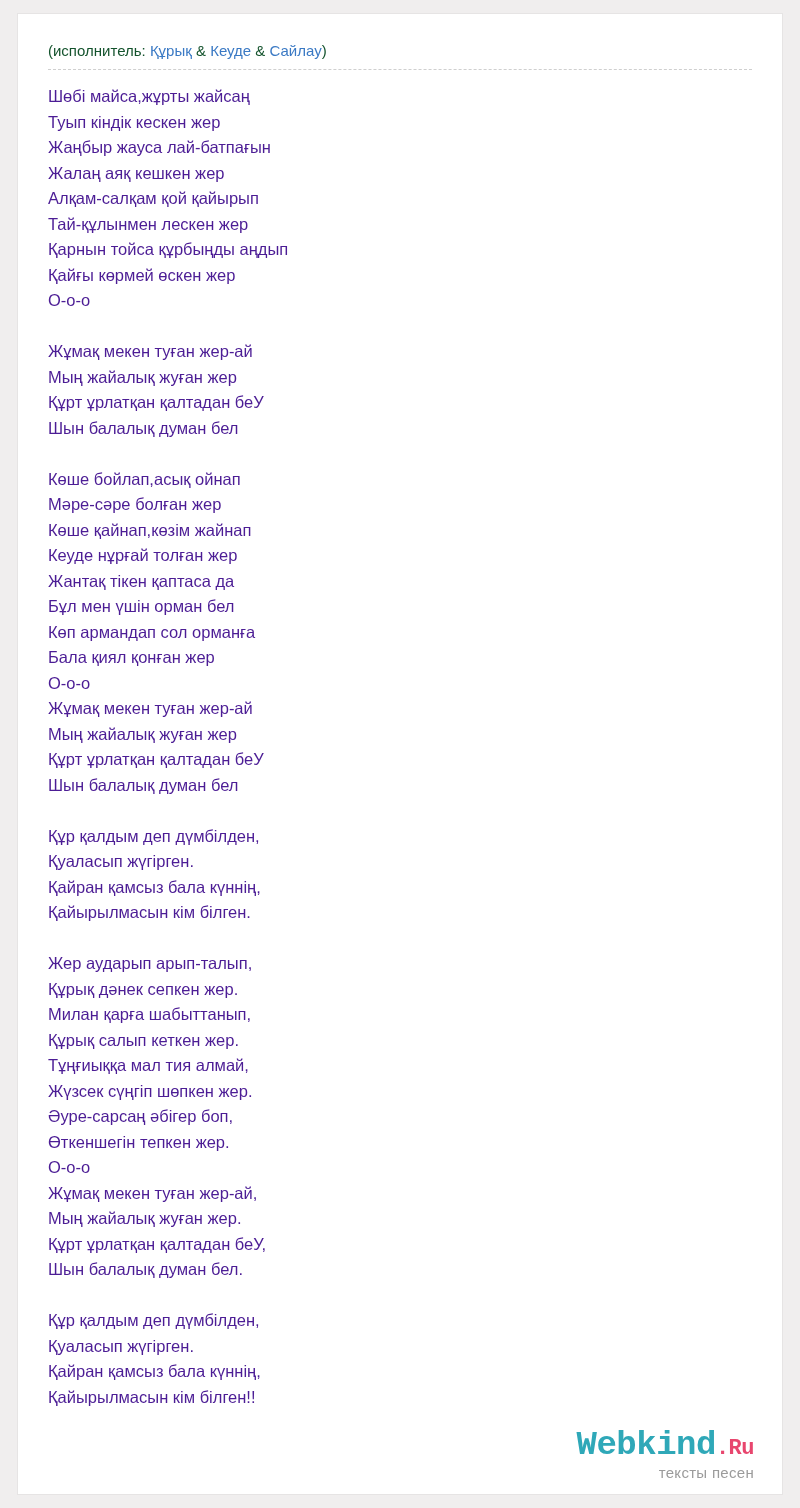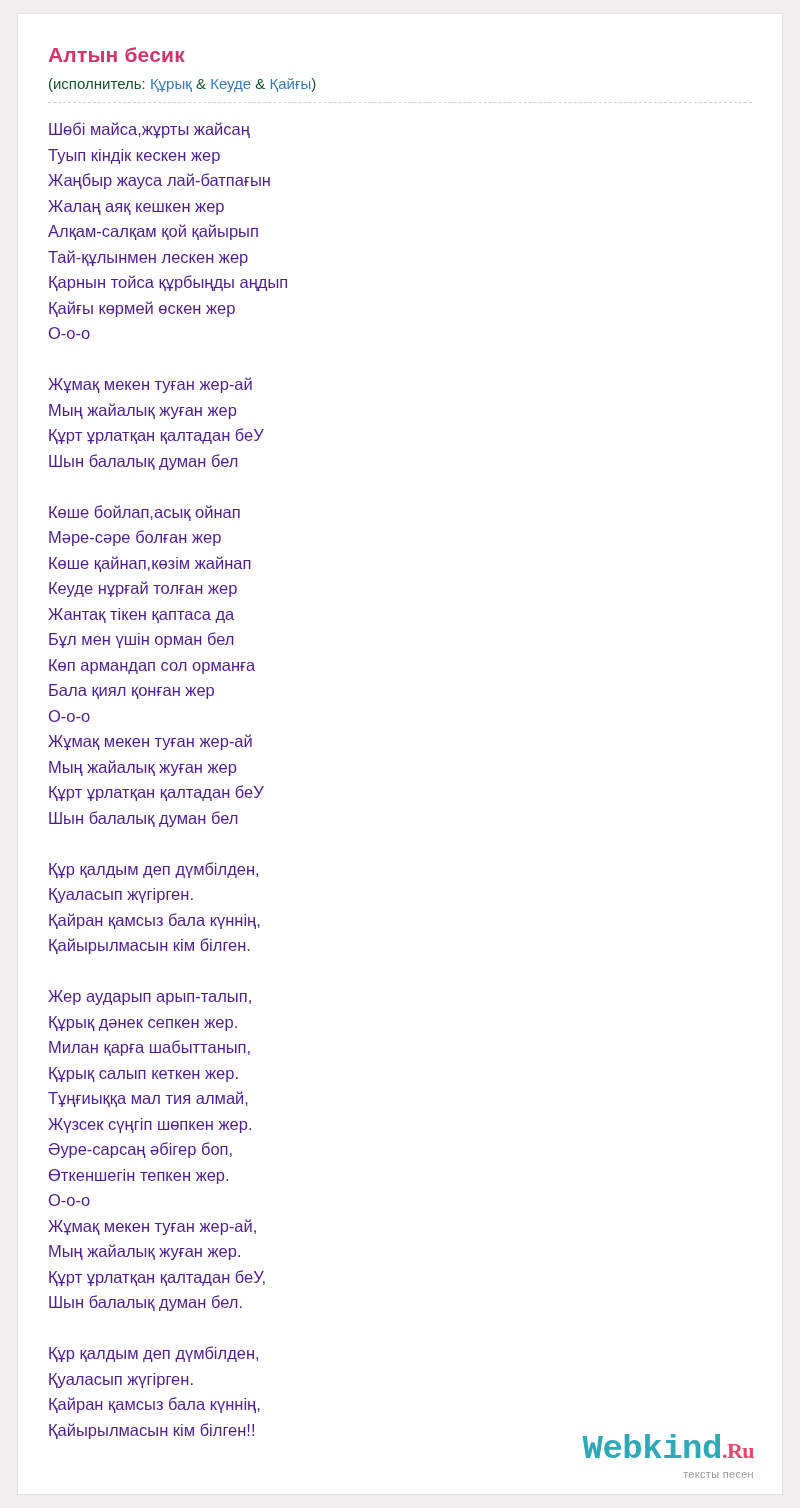--- a/index.html
+++ b/index.html
@@ -69,40 +69,39 @@
   .logo-main {
     font-size: 34px;
     font-weight: bold;
     font-family: Liberation Mono, monospace;
     color: #2fa8b8;
     letter-spacing: -0.5px;
   }
   .logo-ru {
     font-size: 22px;
     font-weight: bold;
-    font-family: Liberation Serif, serif;
+    font-family: Liberation Mono, monospace;
     color: #e8466e;
     letter-spacing: -0.5px;
   }
   .logo-sub {
-    font-size: 11px;
+    font-size: 15px;
     color: #9b9b9b;
     margin-top: 3px;
     letter-spacing: 0.3px;
   }
 </style>
 </head>
 <body>
 
 <div class="page">
   <div class="sheet">
 
-    <h1 class="song-title">Алтын бесик</h1>
 
-    <div class="performer-line"><span class="sep">(исполнитель: </span><a class="performer-link">Құрық</a><span class="sep"> &amp; </span><a class="performer-link">Кеуде</a><span class="sep"> &amp; </span><a class="performer-link">Қайғы</a><span class="sep">)</span></div>
+    <div class="performer-line"><span class="sep">(исполнитель: </span><a class="performer-link">Құрық</a><span class="sep"> &amp; </span><a class="performer-link">Кеуде</a><span class="sep"> &amp; </span><a class="performer-link">Сайлау</a><span class="sep">)</span></div>
 
     <div class="lyrics">Шөбі майса,жұрты жайсаң
 Туып кіндік кескен жер
 Жаңбыр жауса лай-батпағын
 Жалаң аяқ кешкен жер
 Алқам-салқам қой қайырып
 Тай-құлынмен лескен жер
 Қарнын тойса құрбыңды аңдып
 Қайғы көрмей өскен жер
 О-о-о

